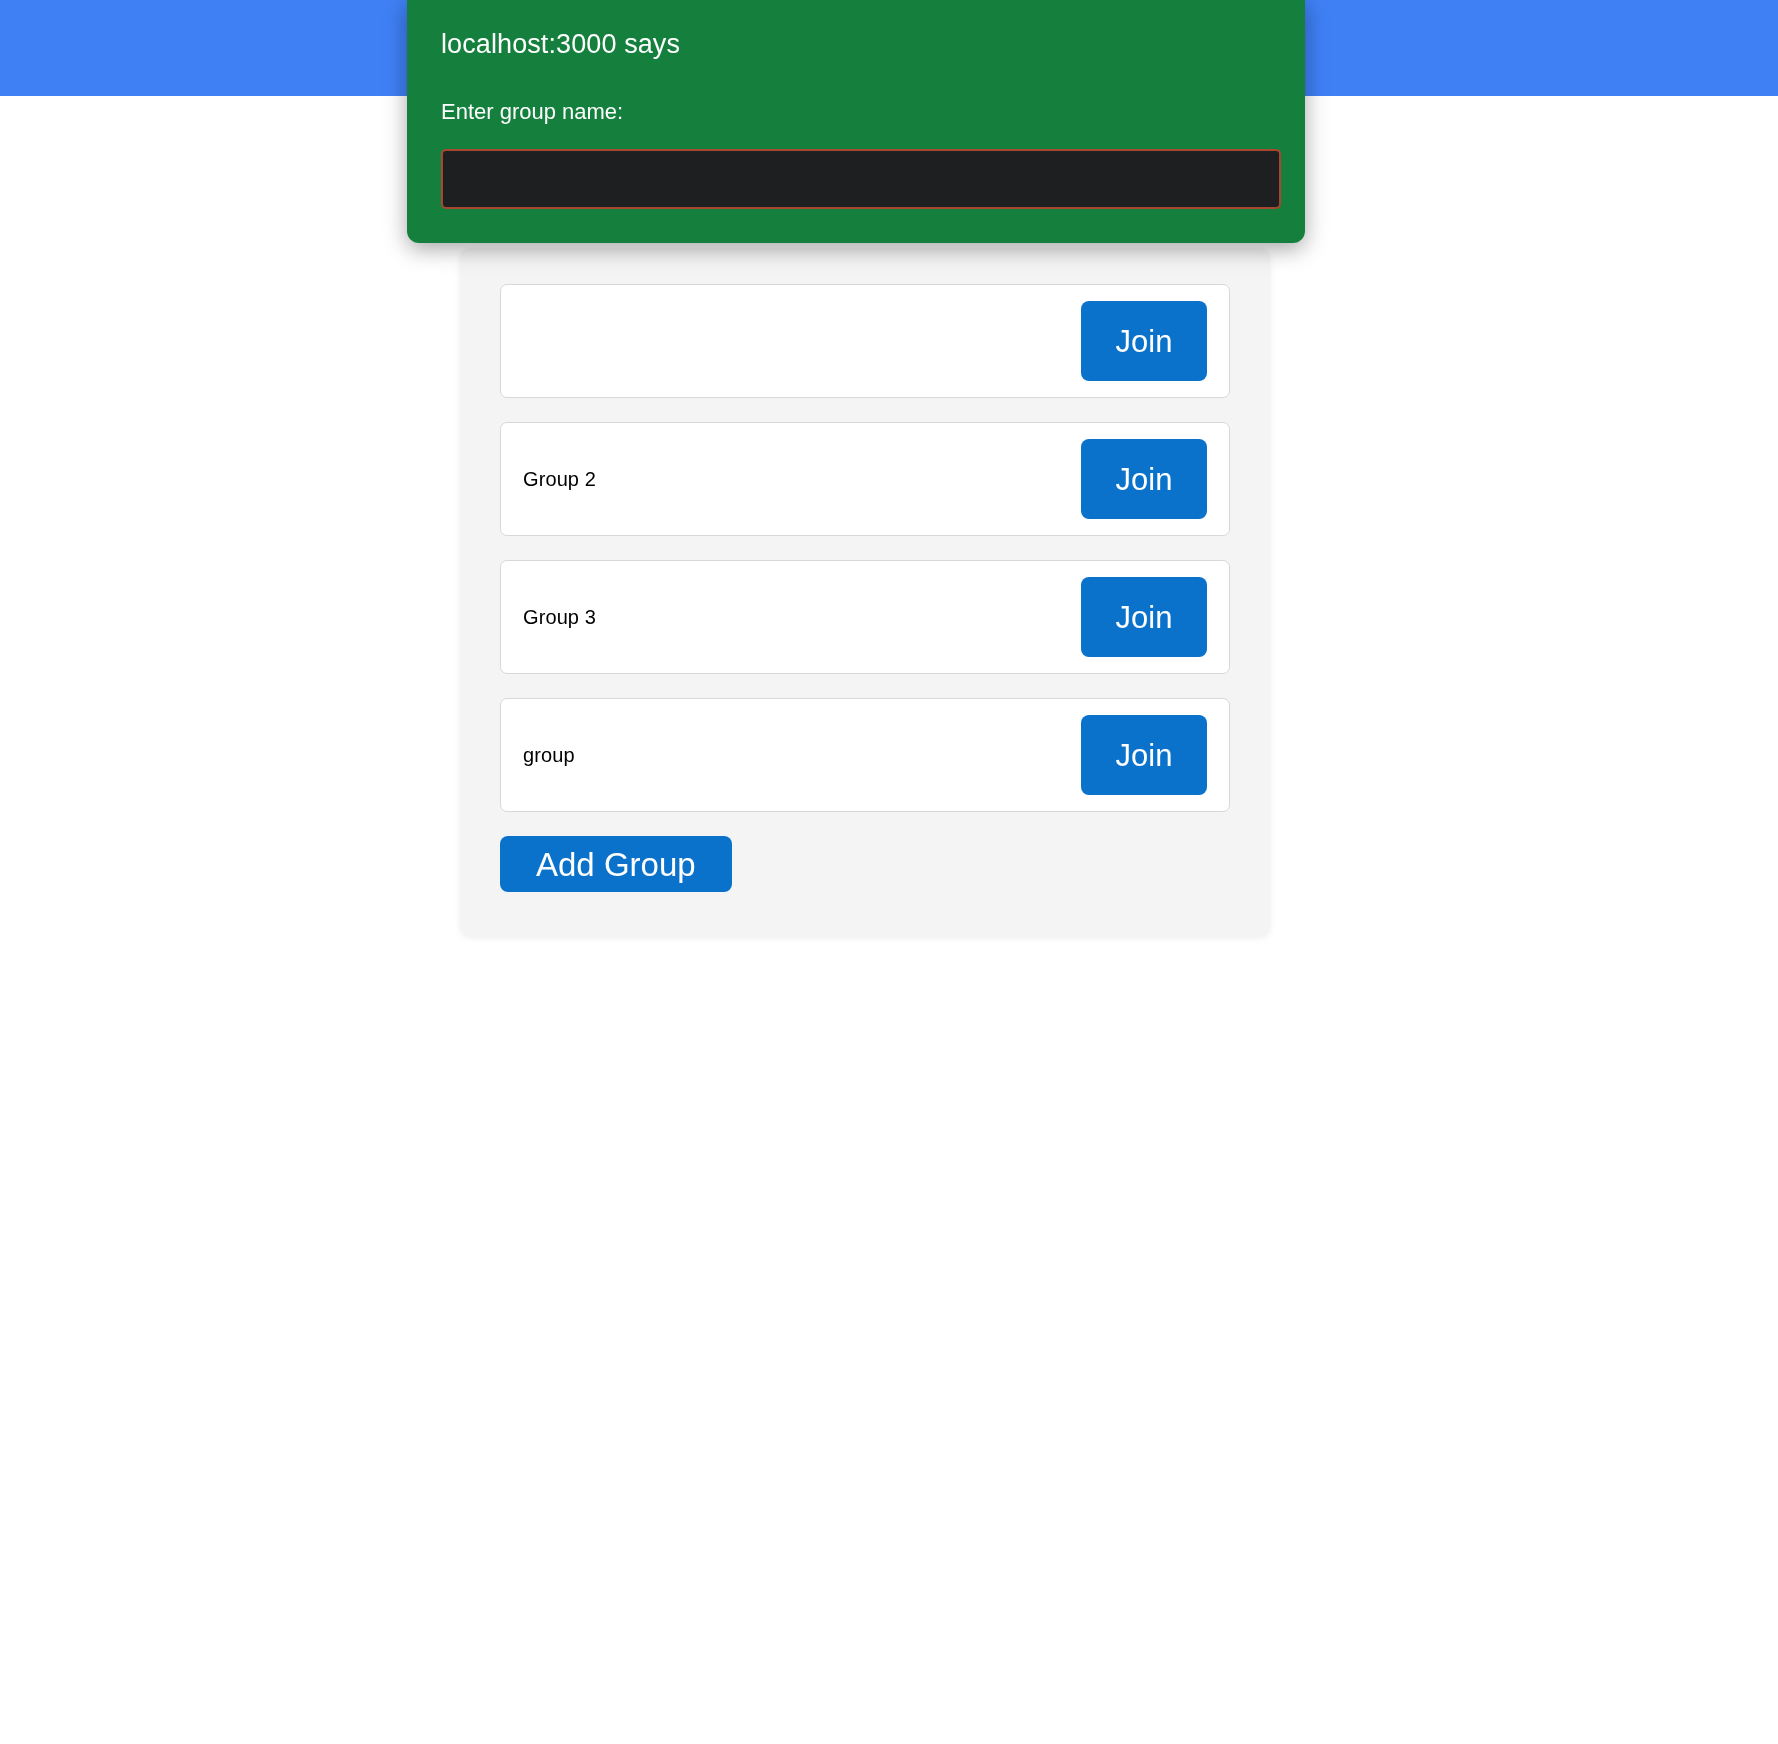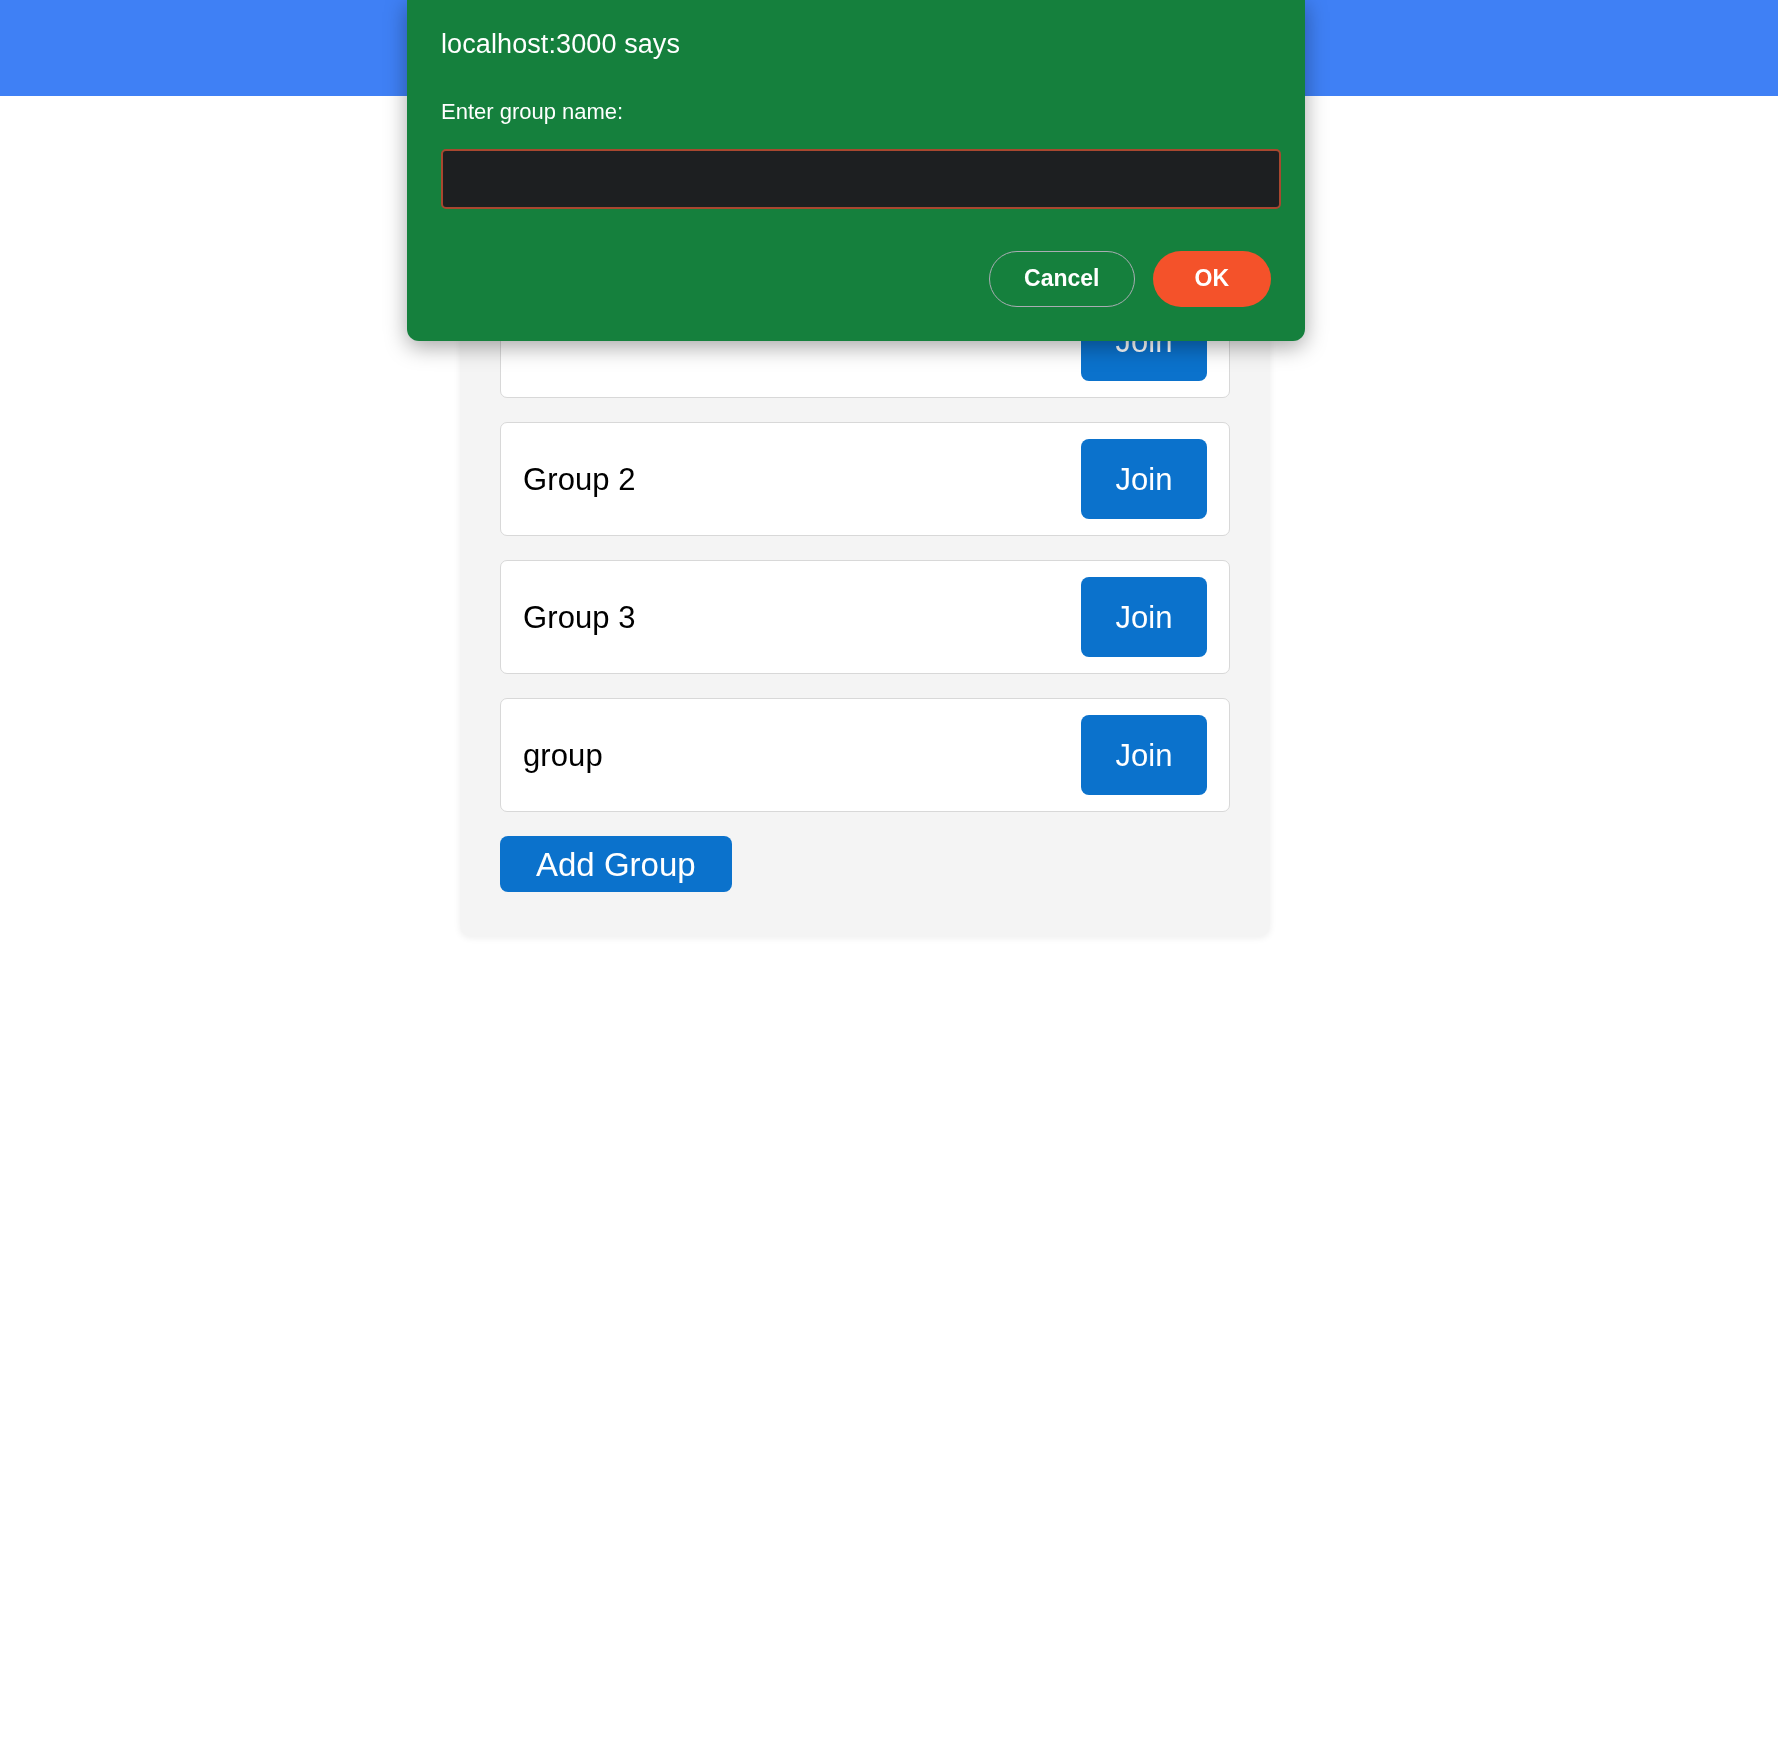--- a/index.html
+++ b/index.html
@@ -57,21 +57,21 @@
     justify-content: space-between;
     background: #ffffff;
     border: 1px solid #d8d8d8;
     border-radius: 7px;
     height: 114px;
     padding: 0 22px 0 22px;
     margin-bottom: 24px;
   }
 
   .group-name {
-    font-size: 31px;
+    font-size: 20px;
     color: #000000;
     line-height: 1;
     letter-spacing: 0.1px;
   }
 
   .join-button {
     background: #0b72cc;
     color: #ffffff;
     border: none;
     border-radius: 8px;
@@ -213,19 +213,15 @@
       <button class="add-group-button">Add Group</button>
 
     </div>
 
   </div>
 
   <div class="js-dialog">
     <div class="js-dialog-title">localhost:3000 says</div>
     <div class="js-dialog-message">Enter group name:</div>
     <input class="js-dialog-input" type="text" autofocus="" placeholder="" style="">
-    <div class="js-dialog-actions">
-      <button class="dialog-cancel">Cancel</button>
-      <button class="dialog-ok">OK</button>
-    </div>
   </div>
 
 </div>
 
 </body></html>

